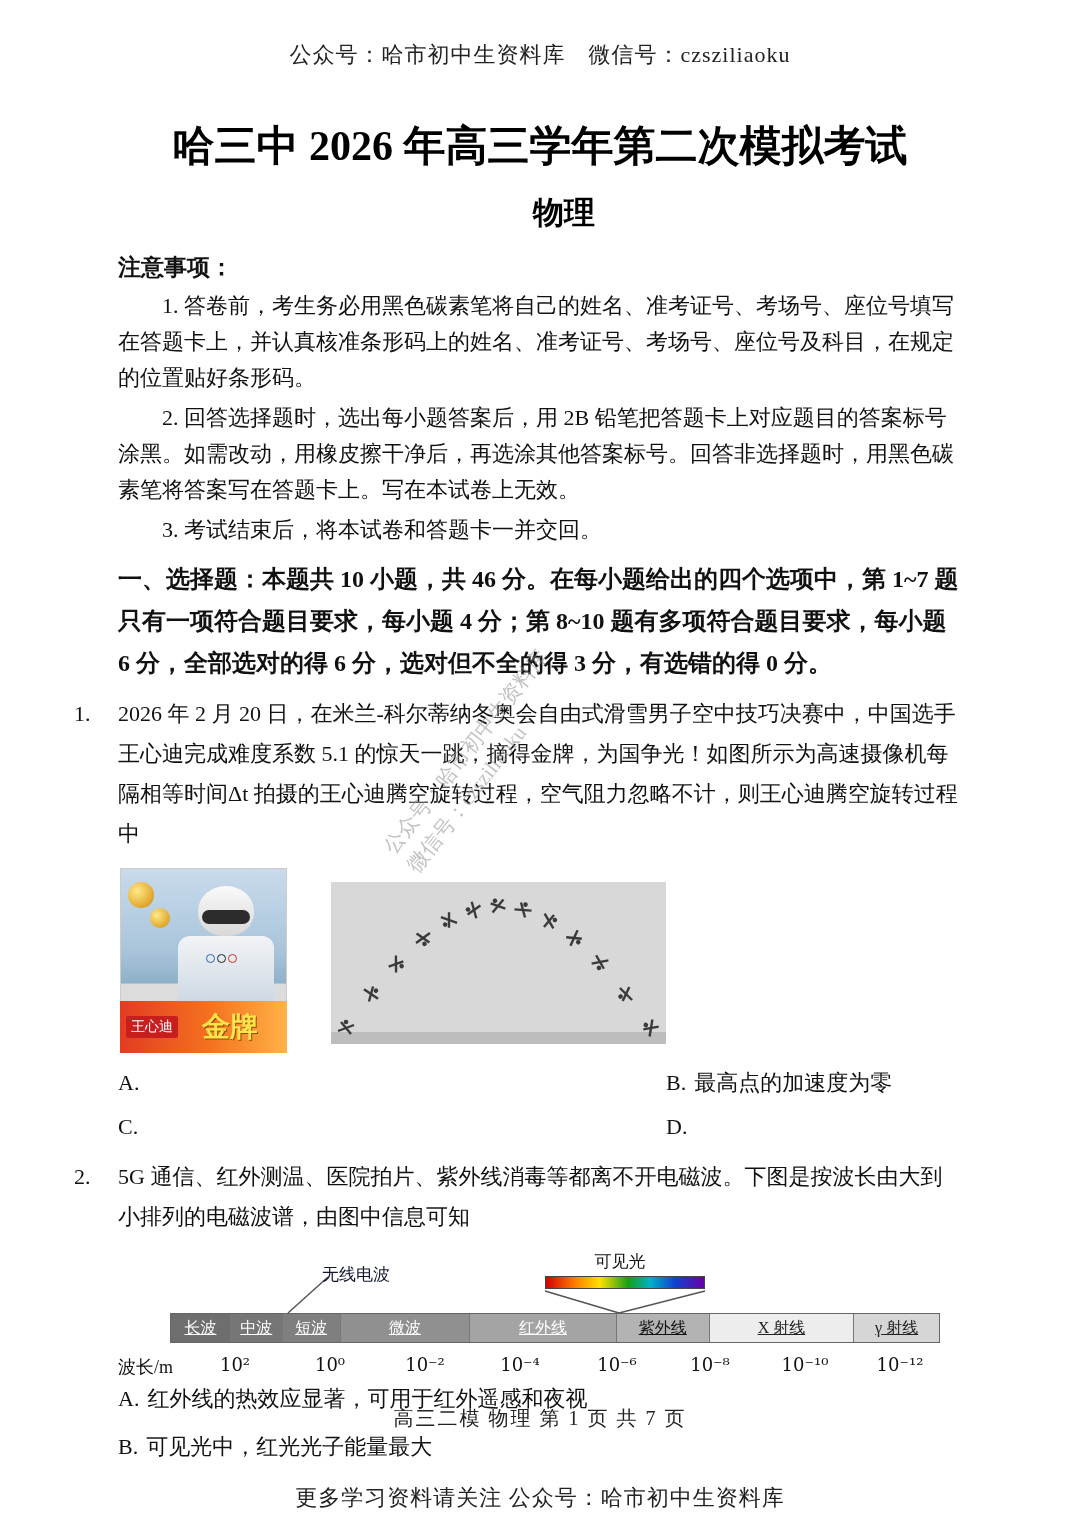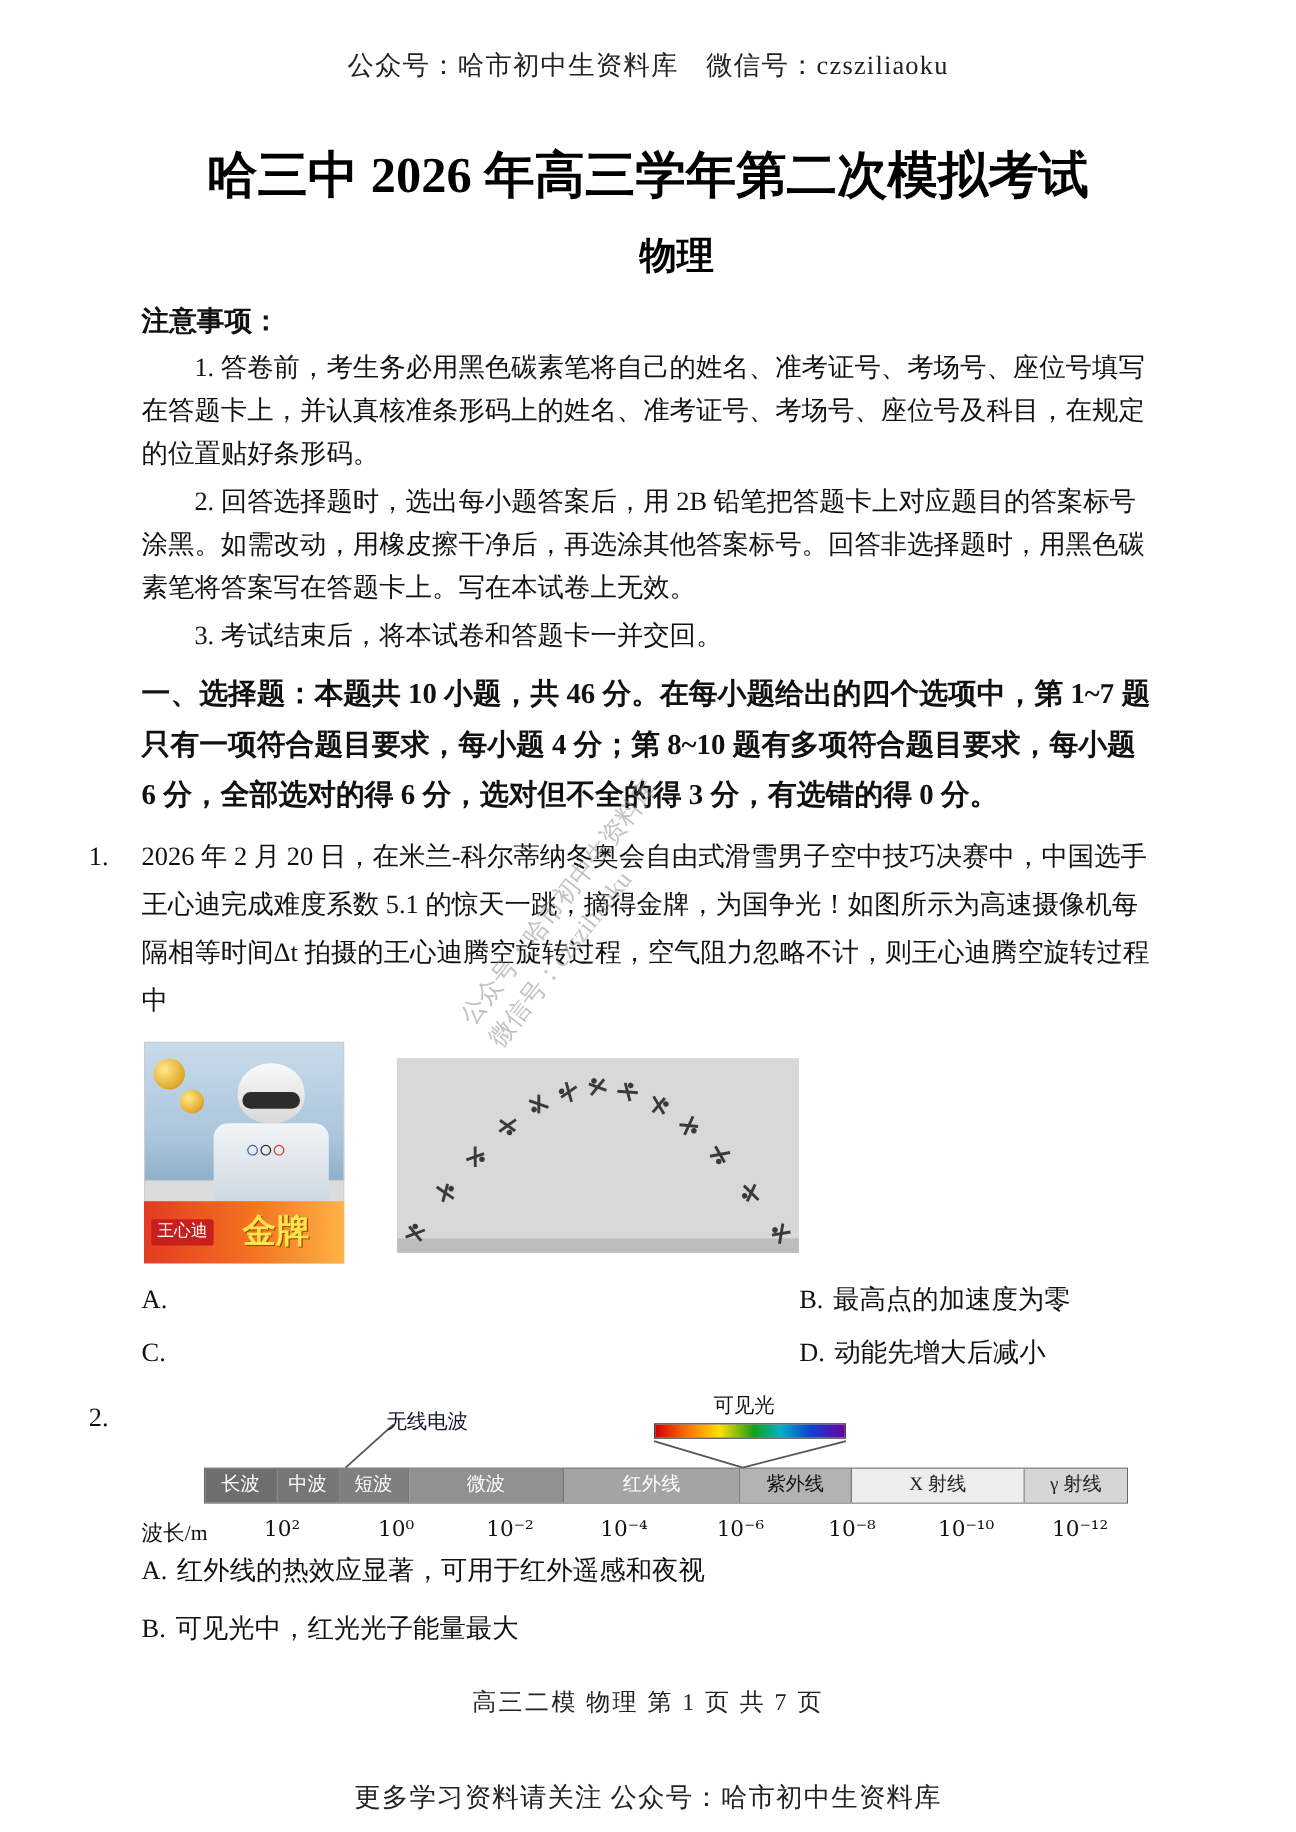--- a/index.html
+++ b/index.html
@@ -102,20 +102,21 @@
     position:absolute; left:168px; top:4px; font-size:17px; color:#0f172a;margin-left:36px;
   }
   .band-bar {
     position:absolute; left:52px; top:62px; width:770px; height:30px;
     display:flex; border:1px solid #666;
   }
   .band {
     display:flex; align-items:center; justify-content:center;
     font-size:16px; white-space:nowrap; border-right:1px solid #777;
     overflow:hidden;
+    text-decoration:underline;
   }
   .band:last-child { border-right:none; }
   .b1 { width:60px; background:#6e6e6e; color:#fff; }
   .b2 { width:52px; background:#767676; color:#fff; }
   .b3 { width:58px; background:#7f7f7f; color:#fff; }
   .b4 { width:130px; background:#909090; color:#fff; }
   .b5 { width:147px; background:#a4a4a4; color:#fff; }
   .b6 { width:93px; background:#b3b3b3; color:#111; }
   .b7 { width:145px; background:#ededed; color:#222; }
   .b8 { width:85px; background:#d6d6d6; color:#222; }
@@ -216,27 +217,27 @@
         <span class="opt-label">B.</span>
         <span>最高点的加速度为零</span>
       </span>
     </div>
     <div class="opt-row">
       <span class="opt">
         <span class="opt-label">C.</span>
       </span>
       <span class="opt">
         <span class="opt-label">D.</span>
-        <span>动能先增大后减小</span>
       </span>
     </div>
   </div>
 
   <div class="question">
     <span class="q-num">2.</span>
+    <div class="q-stem">5G 通信、红外测温、医院拍片、紫外线消毒等都离不开电磁波。下图是按波长由大到小排列的电磁波谱，由图中信息可知</div>
 
     <div class="spectrum">
       <svg class="spec-lines" viewBox="0 0 822 120" xmlns="http://www.w3.org/2000/svg">
         <line x1="427" y1="40" x2="501" y2="62" stroke="#555" stroke-width="1.5"></line>
         <line x1="587" y1="40" x2="501" y2="62" stroke="#555" stroke-width="1.5"></line>
         <line x1="210" y1="26" x2="170" y2="62" stroke="#555" stroke-width="1.5"></line>
       </svg>
       <span class="vis-label">可见光</span>
       <span class="rainbow"></span>
       <span class="radio-label">无线电波</span>

